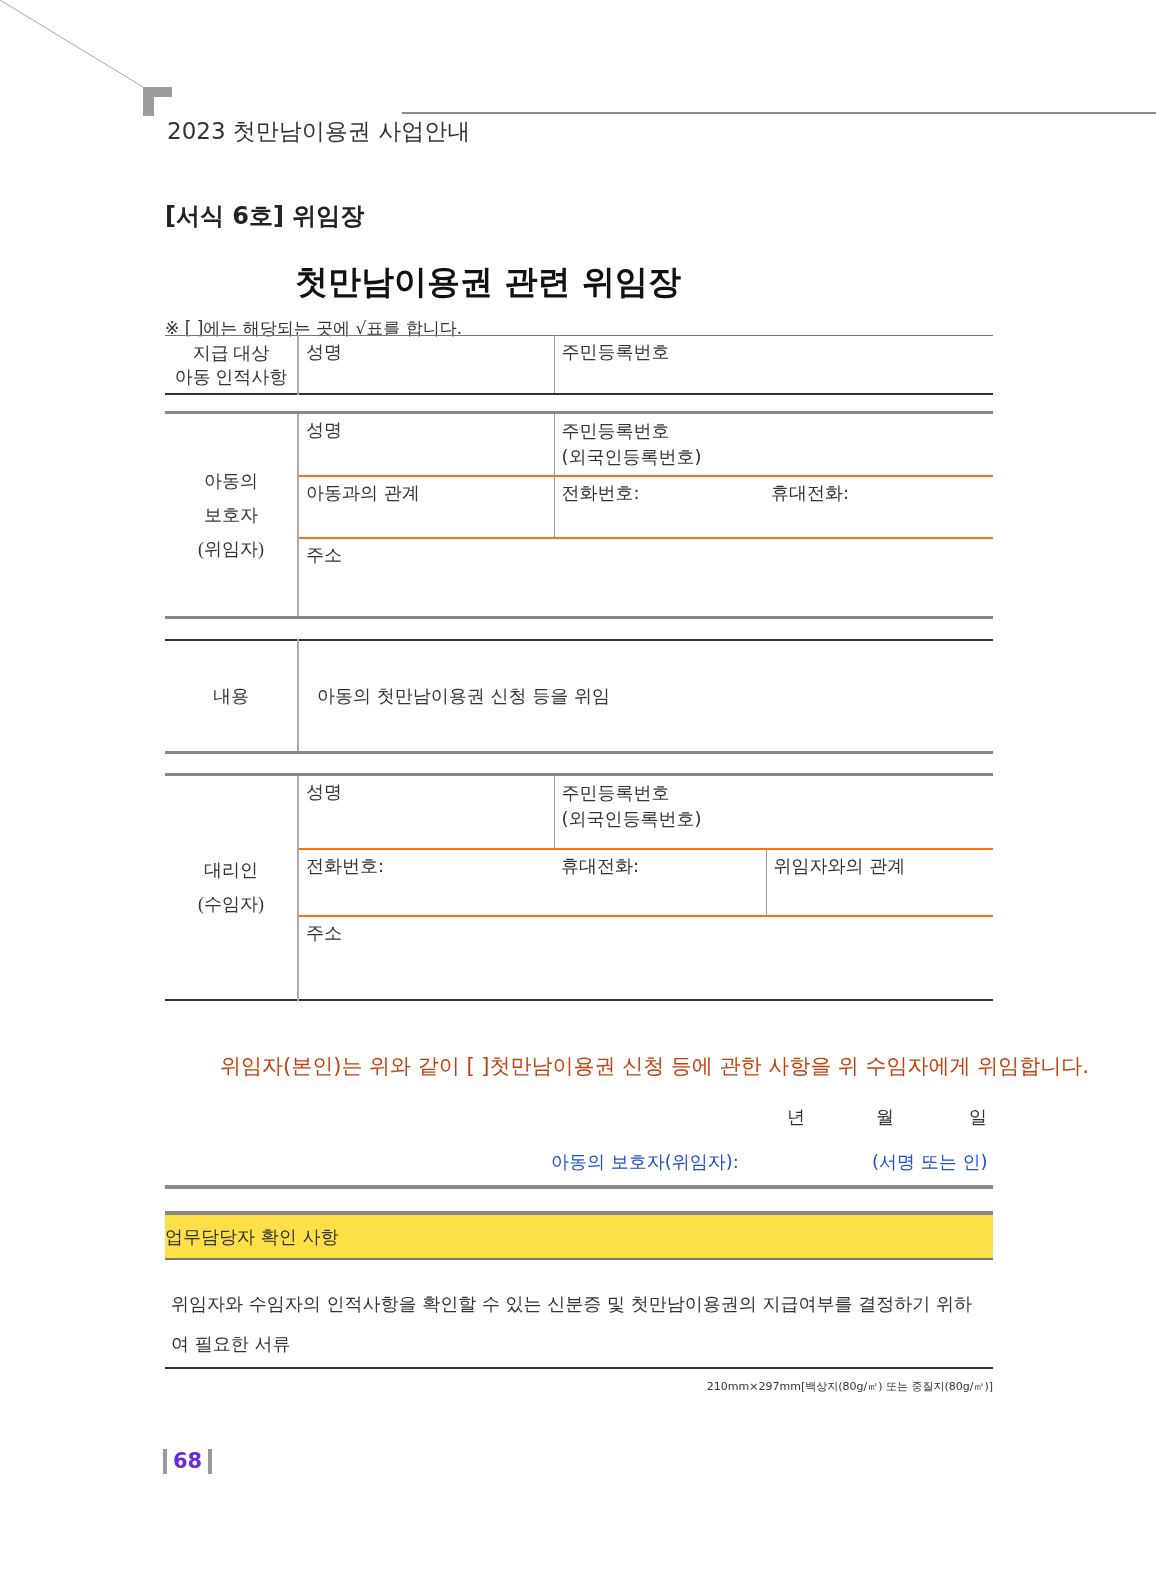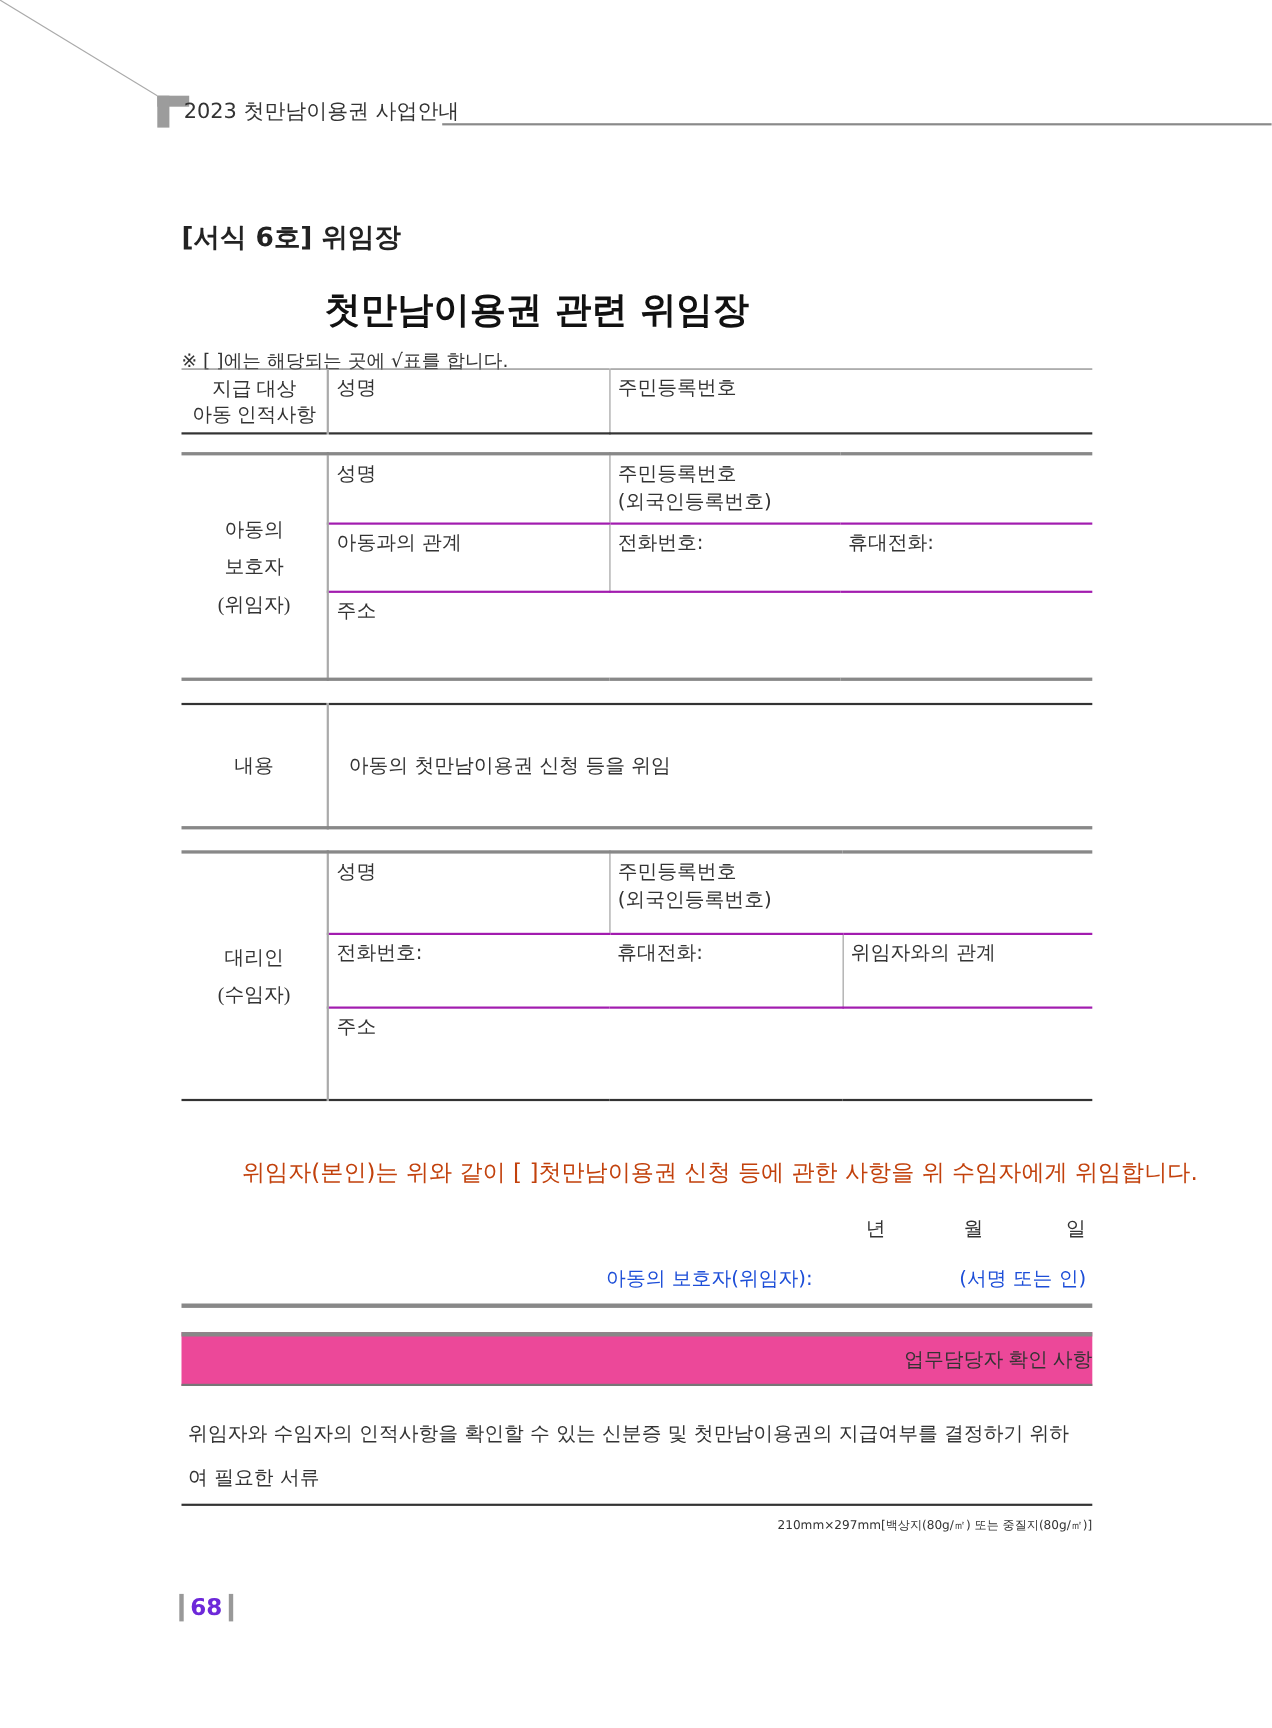--- a/index.html
+++ b/index.html
@@ -2,43 +2,43 @@
 <html><head>
 <meta charset="utf-8">
 <style>
   html, body { margin:0; padding:0; background:#fff; }
   body { width:1156px; height:1571px; position:relative; overflow:hidden;
          font-family:"DejaVu Sans","Liberation Sans",sans-serif; color:#222; }
   .diag { position:absolute; left:0; top:0; width:1156px; height:120px; }
   .corner { position:absolute; left:143px; top:87px; width:29px; height:29px; }
   .corner .h { position:absolute; left:0; top:0; width:29px; height:10px; background:#9c9c9c; }
   .corner .v { position:absolute; left:0; top:0; width:11px; height:29px; background:#9c9c9c; }
-  .running { position:absolute; left:167px; top:88px; font-size:19px; color:#333; white-space:nowrap; }
+  .running { position:absolute; left:167px; top:116px; font-size:23px; color:#333; white-space:nowrap; }
   .runline { position:absolute; left:402px; top:112px; width:754px; height:2px; background:#8a8a8a; }
   .form-code { position:absolute; left:165px; top:200px; font-size:24px; font-weight:bold; color:#222; }
   .doc-title { position:absolute; left:0; width:976px; top:260px; text-align:center;
                font-size:33px; font-weight:bold; color:#111; }
   .note { position:absolute; left:165px; top:317px; font-size:17px; color:#333; }
   .tbl { position:absolute; left:165px; width:828px; border-collapse:collapse; table-layout:fixed; font-size:18px; color:#333; }
   .tbl td { padding:0; vertical-align:top; }
   .lbl { text-align:center; vertical-align:middle !important; border-right:2px solid #aaa; line-height:32px;font-family:Liberation Serif, serif; }
   .cell { padding:4px 7px !important; }
   .vline { border-left:1px solid #999; }
-  .hline { border-top:2px solid #a21caf; }
+  .hline { border-top:2px solid #f97316; }
   .t1 { top:335px; border-top:1px solid #777; border-bottom:2px solid #333; }
   .t2 { top:411px; border-top:3px solid #888; border-bottom:3px solid #888; }
   .t3 { top:639px; border-top:2px solid #333; border-bottom:3px solid #888; }
   .t4 { top:773px; border-top:3px solid #888; border-bottom:2px solid #333; }
   .stmt { position:absolute; left:220px; top:1052px; font-size:21px; color:#c2410c; white-space:nowrap; }
   .date { position:absolute; top:1105px; font-size:18px; color:#333; }
   .sigline { position:absolute; top:1150px; font-size:18px; color:#1d4ed8; }
   .bar1 { position:absolute; left:165px; top:1185px; width:828px; height:4px; background:#888; }
   .officer { position:absolute; left:165px; top:1211px; width:828px; }
-  .officer .head { background:#ec4899; border-top:4px solid #888; border-bottom:2px solid #777; height:43px;
-                   text-align:right; line-height:43px; font-size:18px; color:#333;font-family:Liberation Serif, serif; }
+  .officer .head { background:#fde047; border-top:4px solid #888; border-bottom:2px solid #777; height:43px;
+                   text-align:left; line-height:43px; font-size:18px; color:#333; }
   .officer .body { font-size:18px; color:#333; line-height:40px; padding:24px 8px 8px 6px; border-bottom:2px solid #333; height:75px;}
   .paper { position:absolute; right:163px; top:1379px; font-size:11px; color:#333; }
   .pageno { position:absolute; left:163px; top:1448px; height:28px; }
   .pageno .bar { display:inline-block; width:4px; height:25px; background:#999; vertical-align:middle; }
   .pageno .num { display:inline-block; font-size:21px; font-weight:bold; color:#6d28d9; vertical-align:middle; margin:1px 6px;text-align:right; }
 </style>
 </head>
 <body>
 
 <svg class="diag">

